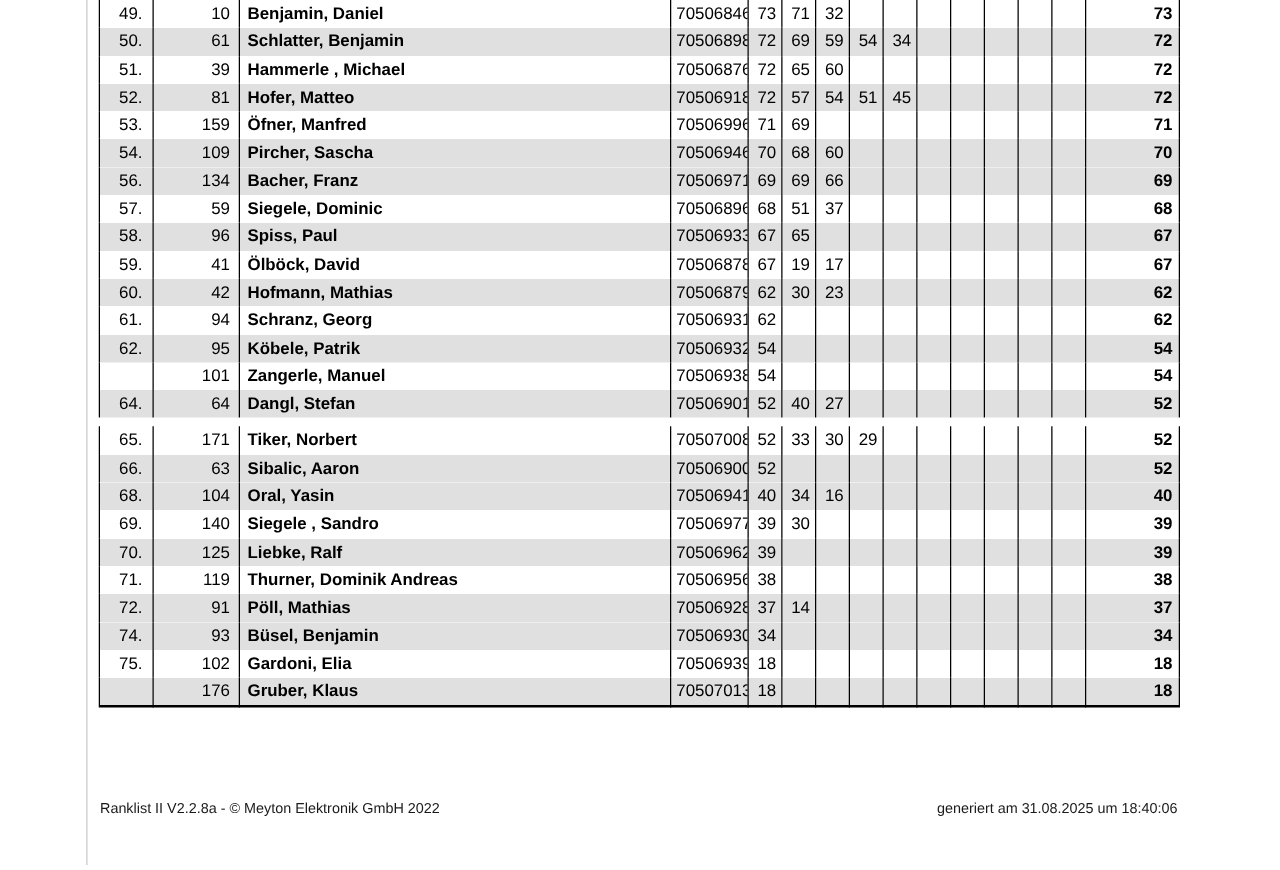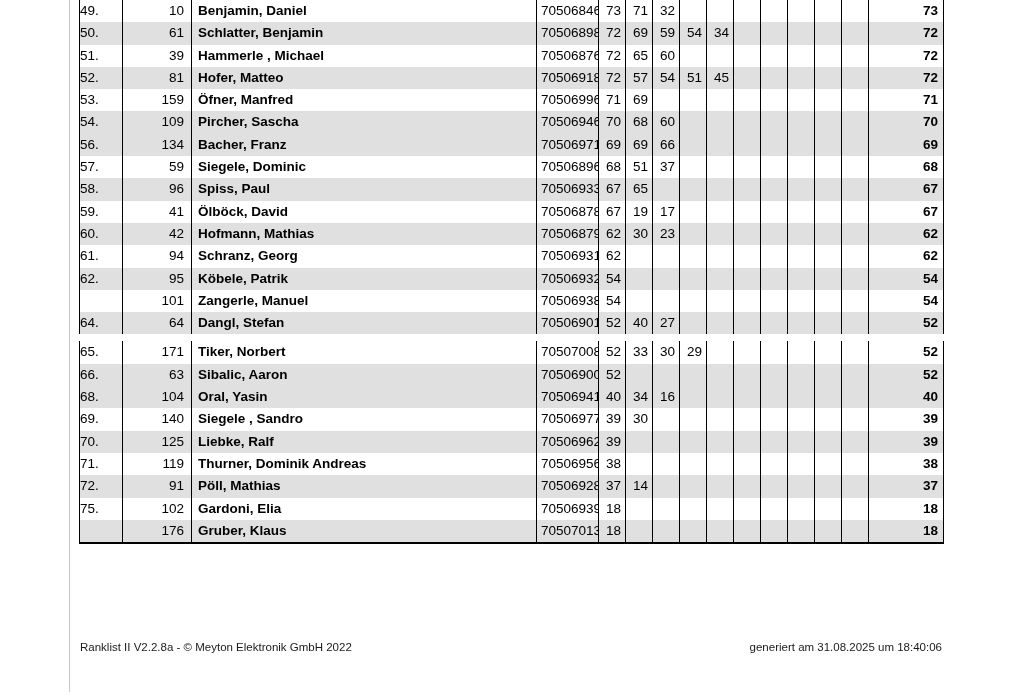--- a/index.html
+++ b/index.html
@@ -35,21 +35,21 @@
     padding: 0;
     margin: 0;
     border-left: 1px solid var(--border, #000);
     white-space: nowrap;
     overflow: hidden;
     vertical-align: middle;
   }
   tr td:last-child { border-right: 1px solid var(--border, #000); }
   tr.alt { background: var(--altbg, #e0e0e0); }
 
-  td.rank    { padding-right: 8px; }
+  td.rank    { text-align: right; padding-right: 8px; }
   td.startno { text-align: right; padding-right: 7px; }
   td.name    { text-align: left;  padding-left: 6px; font-weight: bold; }
   td.sid     { text-align: left;  padding-left: 4px; }
   td.s       { text-align: right; padding-right: 4px; }
   td.total   { text-align: right; padding-right: 5px; font-weight: bold; }
 
   .footer {
     position: absolute;
     left: 80px; top: 641px;
     width: 862px;
@@ -475,20 +475,37 @@
             <td class="s"></td>
             <td class="s"></td>
             <td class="s"></td>
             <td class="s"></td>
             <td class="s"></td>
             <td class="s"></td>
             <td class="s"></td>
             <td class="s"></td>
             <td class="total">37</td>
           </tr>
+          <tr class="alt">
+            <td class="rank">74.</td>
+            <td class="startno">93</td>
+            <td class="name">Büsel, Benjamin</td>
+            <td class="sid">70506930</td>
+            <td class="s">34</td>
+            <td class="s"></td>
+            <td class="s"></td>
+            <td class="s"></td>
+            <td class="s"></td>
+            <td class="s"></td>
+            <td class="s"></td>
+            <td class="s"></td>
+            <td class="s"></td>
+            <td class="s"></td>
+            <td class="total">34</td>
+          </tr>
           <tr>
             <td class="rank">75.</td>
             <td class="startno">102</td>
             <td class="name">Gardoni, Elia</td>
             <td class="sid">70506939</td>
             <td class="s">18</td>
             <td class="s"></td>
             <td class="s"></td>
             <td class="s"></td>
             <td class="s"></td>

